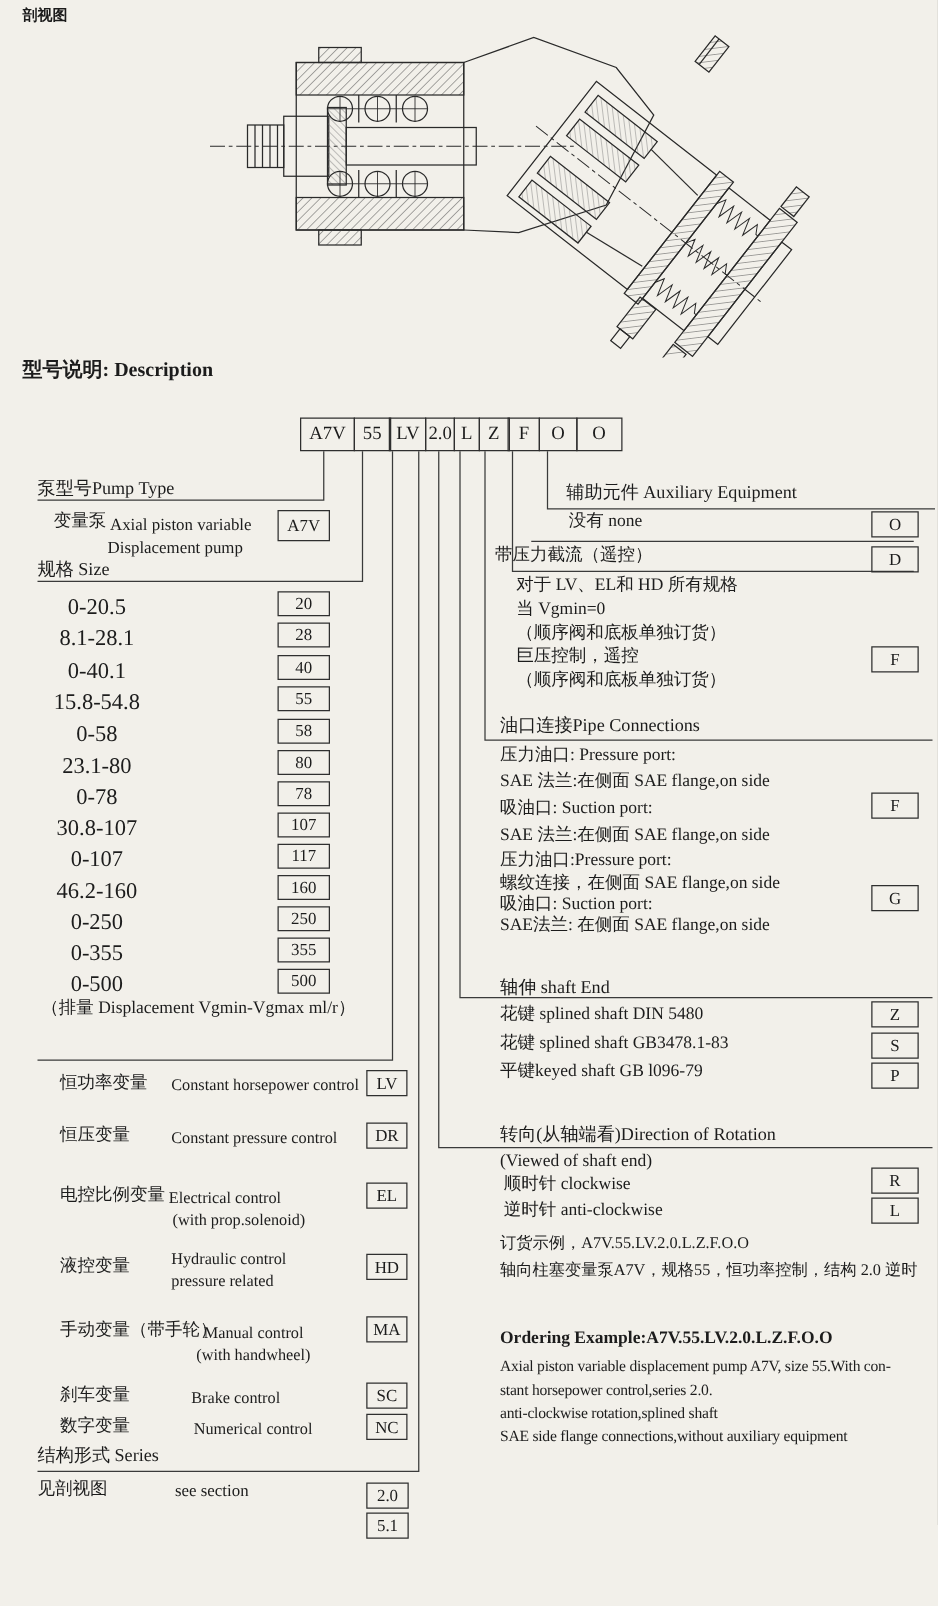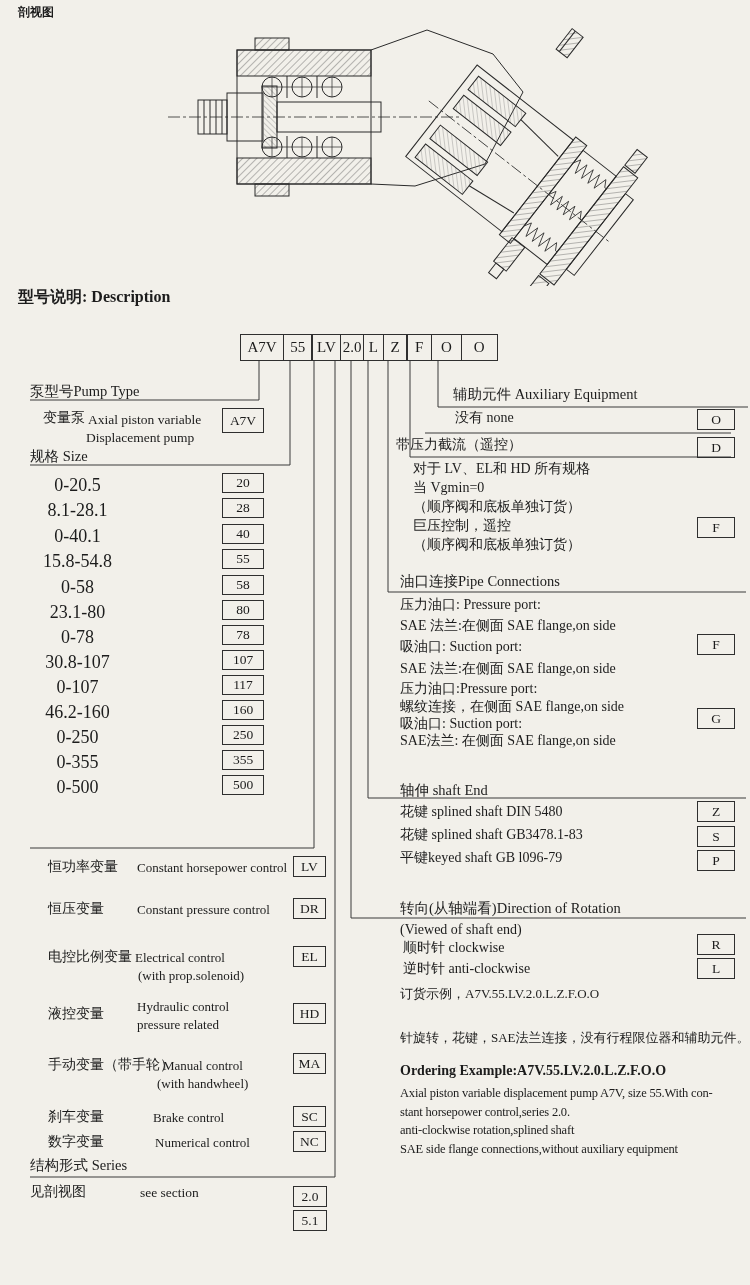--- a/index.html
+++ b/index.html
@@ -180,20 +180,21 @@
   <div class="sbox" style="left:222px;top:675px;width:40px;height:18px">117</div>
   <div class="abs t sz" style="left:35px;top:702px;width:85px">46.2-160</div>
   <div class="sbox" style="left:222px;top:700px;width:40px;height:18px">160</div>
   <div class="abs t sz" style="left:35px;top:727px;width:85px">0-250</div>
   <div class="sbox" style="left:222px;top:725px;width:40px;height:18px">250</div>
   <div class="abs t sz" style="left:35px;top:752px;width:85px">0-355</div>
   <div class="sbox" style="left:222px;top:750px;width:40px;height:18px">355</div>
   <div class="abs t sz" style="left:35px;top:777px;width:85px">0-500</div>
   <div class="sbox" style="left:222px;top:775px;width:40px;height:18px">500</div>
 
+  <div class="abs t note" style="left:33px;top:799px">（排量 Displacement Vgmin-Vgmax ml/r）</div>
 
   <div class="abs t zh" style="left:48px;top:859px">恒功率变量</div>
   <div class="abs t en" style="left:137px;top:861px">Constant horsepower control</div>
   <div class="sbox" style="left:293px;top:856px;width:31px;height:19px">LV</div>
 
   <div class="abs t zh" style="left:48px;top:901px">恒压变量</div>
   <div class="abs t en" style="left:137px;top:903px">Constant pressure control</div>
   <div class="sbox" style="left:293px;top:898px;width:31px;height:19px">DR</div>
 
   <div class="abs t zh" style="left:48px;top:949px">电控比例变量</div>
@@ -259,20 +260,20 @@
   <div class="sbox" style="left:697px;top:850px;width:36px;height:19px">P</div>
 
   <div class="abs t hdr" style="left:400px;top:900px">转向(从轴端看)Direction of Rotation</div>
   <div class="abs t" style="left:400px;top:922px">(Viewed of shaft end)</div>
   <div class="abs t" style="left:403px;top:940px">顺时针 clockwise</div>
   <div class="sbox" style="left:697px;top:934px;width:36px;height:19px">R</div>
   <div class="abs t" style="left:403px;top:961px">逆时针 anti-clockwise</div>
   <div class="sbox" style="left:697px;top:958px;width:36px;height:19px">L</div>
 
   <div class="abs t ord-zh" style="left:400px;top:987px">订货示例，A7V.55.LV.2.0.L.Z.F.O.O</div>
-  <div class="abs t ord-zh" style="left:400px;top:1031px">针旋转，花键，SAE法兰连接，没有行程限位器和辅助元件。</div>
+  <div class="abs t ord-zh" style="left:400px;top:1009px">轴向柱塞变量泵A7V，规格55，恒功率控制，结构 2.0 逆时</div>
   <div class="abs t b" style="left:400px;top:1063px;font-size:14px">Ordering Example:A7V.55.LV.2.0.L.Z.F.O.O</div>
   <div class="abs t ord-en" style="left:400px;top:1086px">Axial piston variable displacement pump A7V, size 55.With con-</div>
   <div class="abs t ord-en" style="left:400px;top:1105px">stant horsepower control,series 2.0.</div>
   <div class="abs t ord-en" style="left:400px;top:1123px">anti-clockwise rotation,splined shaft</div>
   <div class="abs t ord-en" style="left:400px;top:1142px">SAE side flange connections,without auxiliary equipment</div>
 
 </div>
 
 </body></html>

